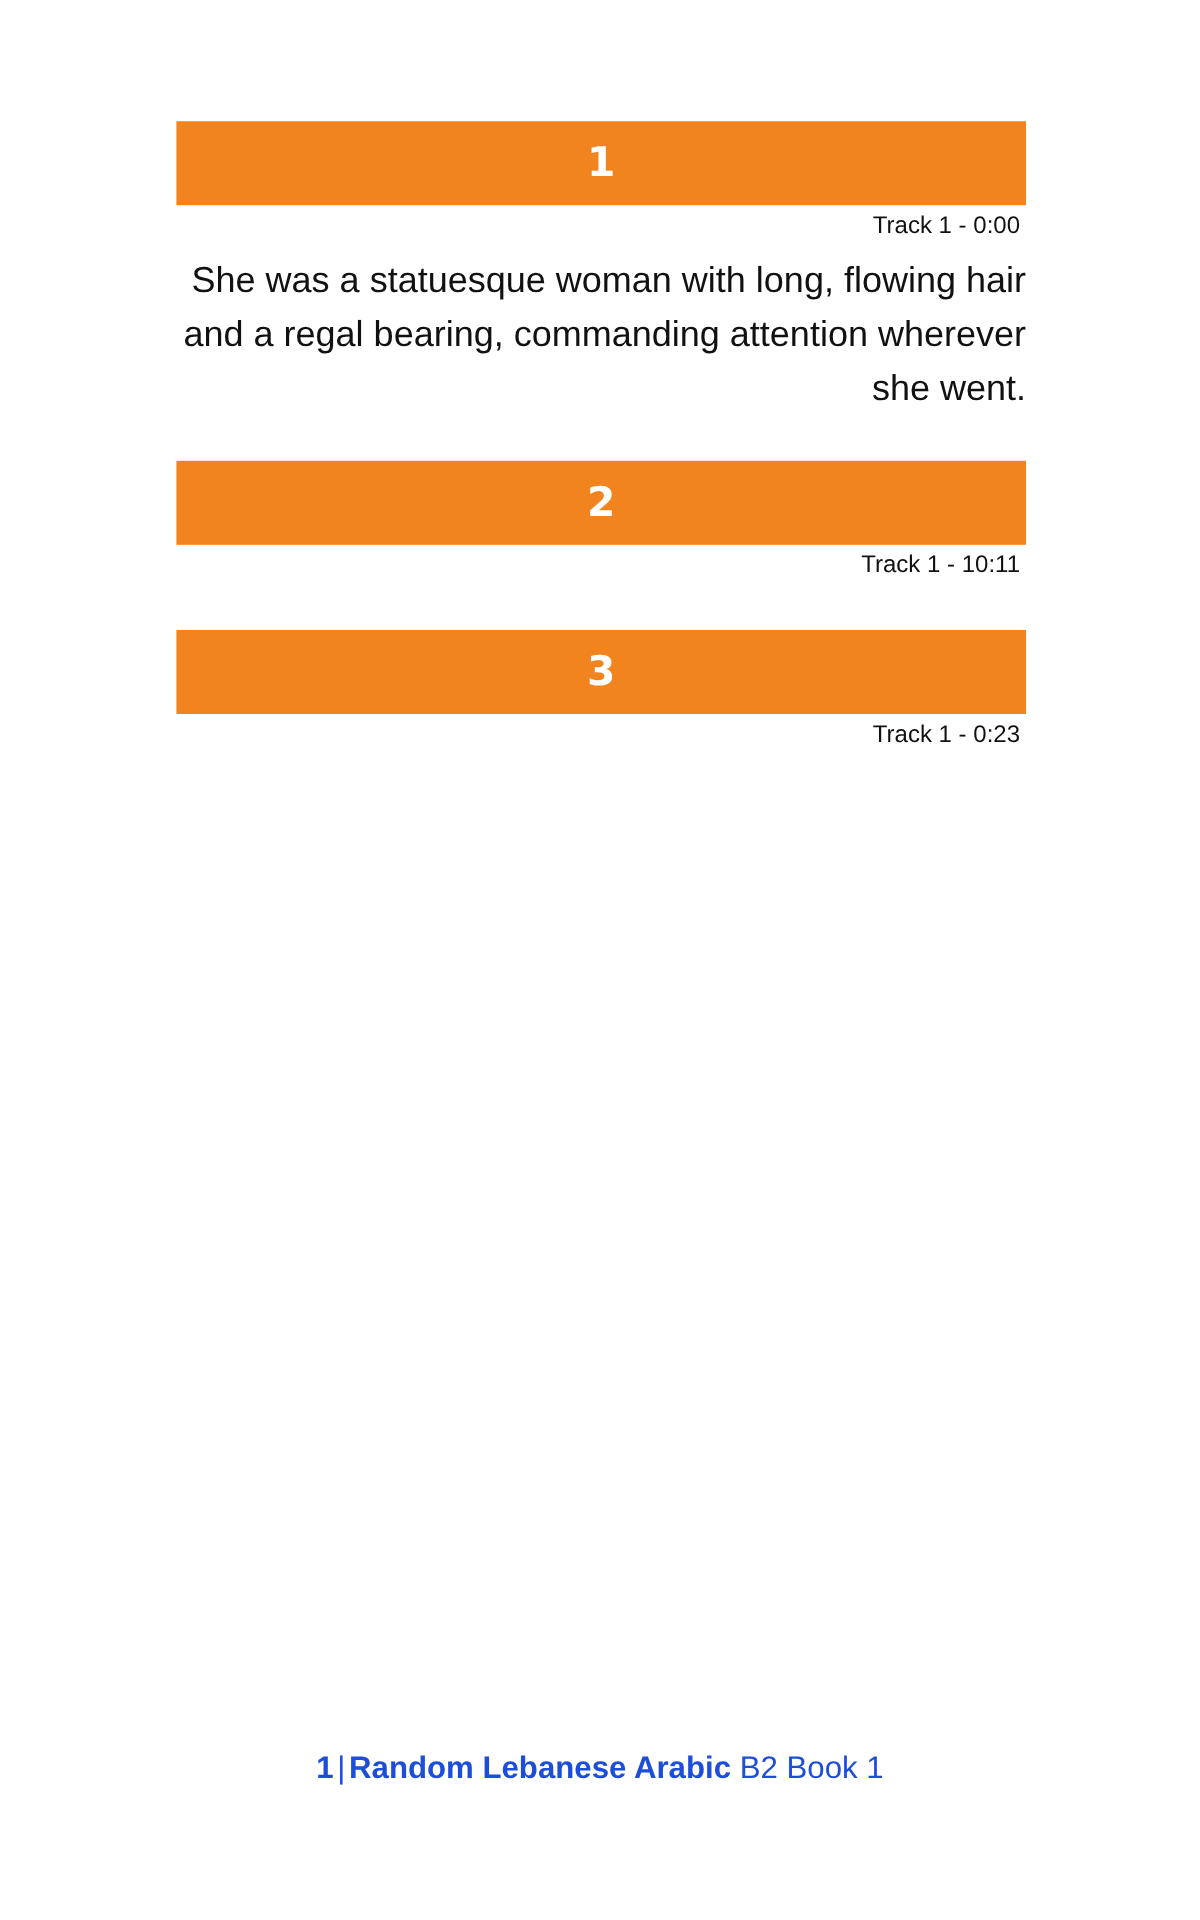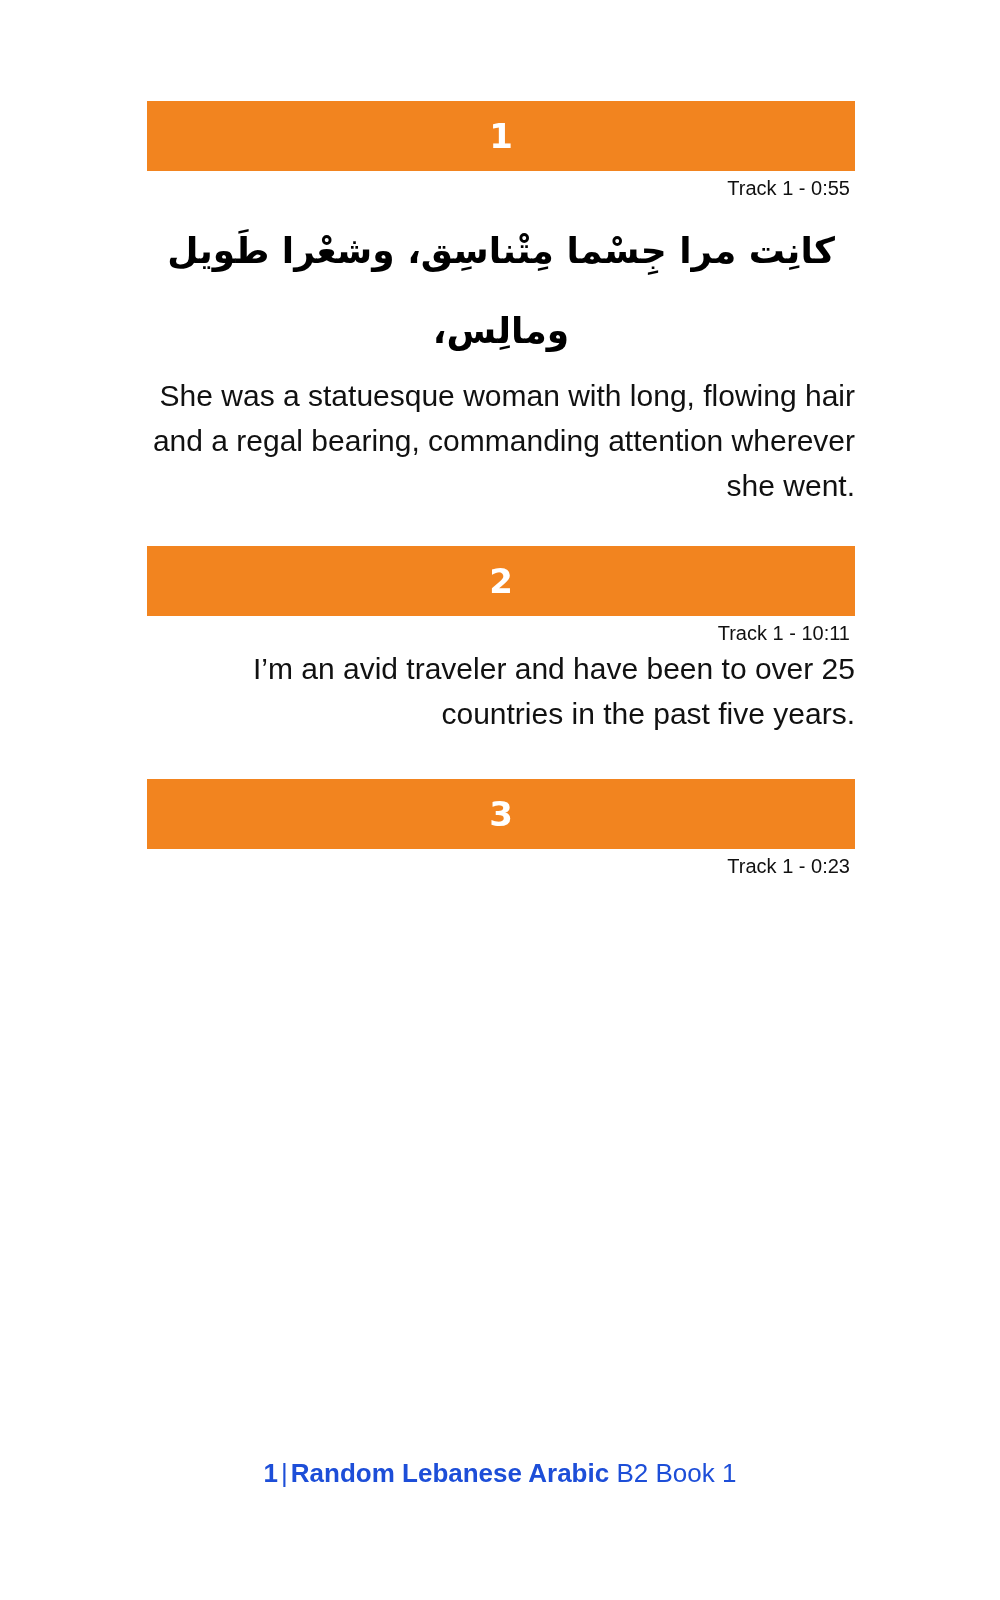--- a/index.html
+++ b/index.html
@@ -41,33 +41,31 @@
 </style>
 </head>
 <body>
 
 <div class="page">
 
   <div class="entry" id="e1">
     <div class="bar">
       <span class="bar-num">1</span>
     </div>
-    <div class="track">Track 1 - 0:55</div>
+    <div class="track">Track 1 - 0:00</div>
     <div class="arabic">
-      <div>كانِت مرا جِسْما مِتْناسِق، وشعْرا طَويل ومالِس،</div>
     </div>
     <div class="english">She was a statuesque woman with long, flowing hair and a regal bearing, commanding attention wherever she went.</div>
   </div>
 
   <div class="entry" id="e2">
     <div class="bar">
       <span class="bar-num">2</span>
     </div>
     <div class="track">Track 1 - 10:11</div>
-    <div class="english">I’m an avid traveler and have been to over 25 countries in the past five years.</div>
   </div>
 
   <div class="entry" id="e3">
     <div class="bar">
       <span class="bar-num">3</span>
     </div>
     <div class="track">Track 1 - 0:23</div>
   </div>
 
 </div>

